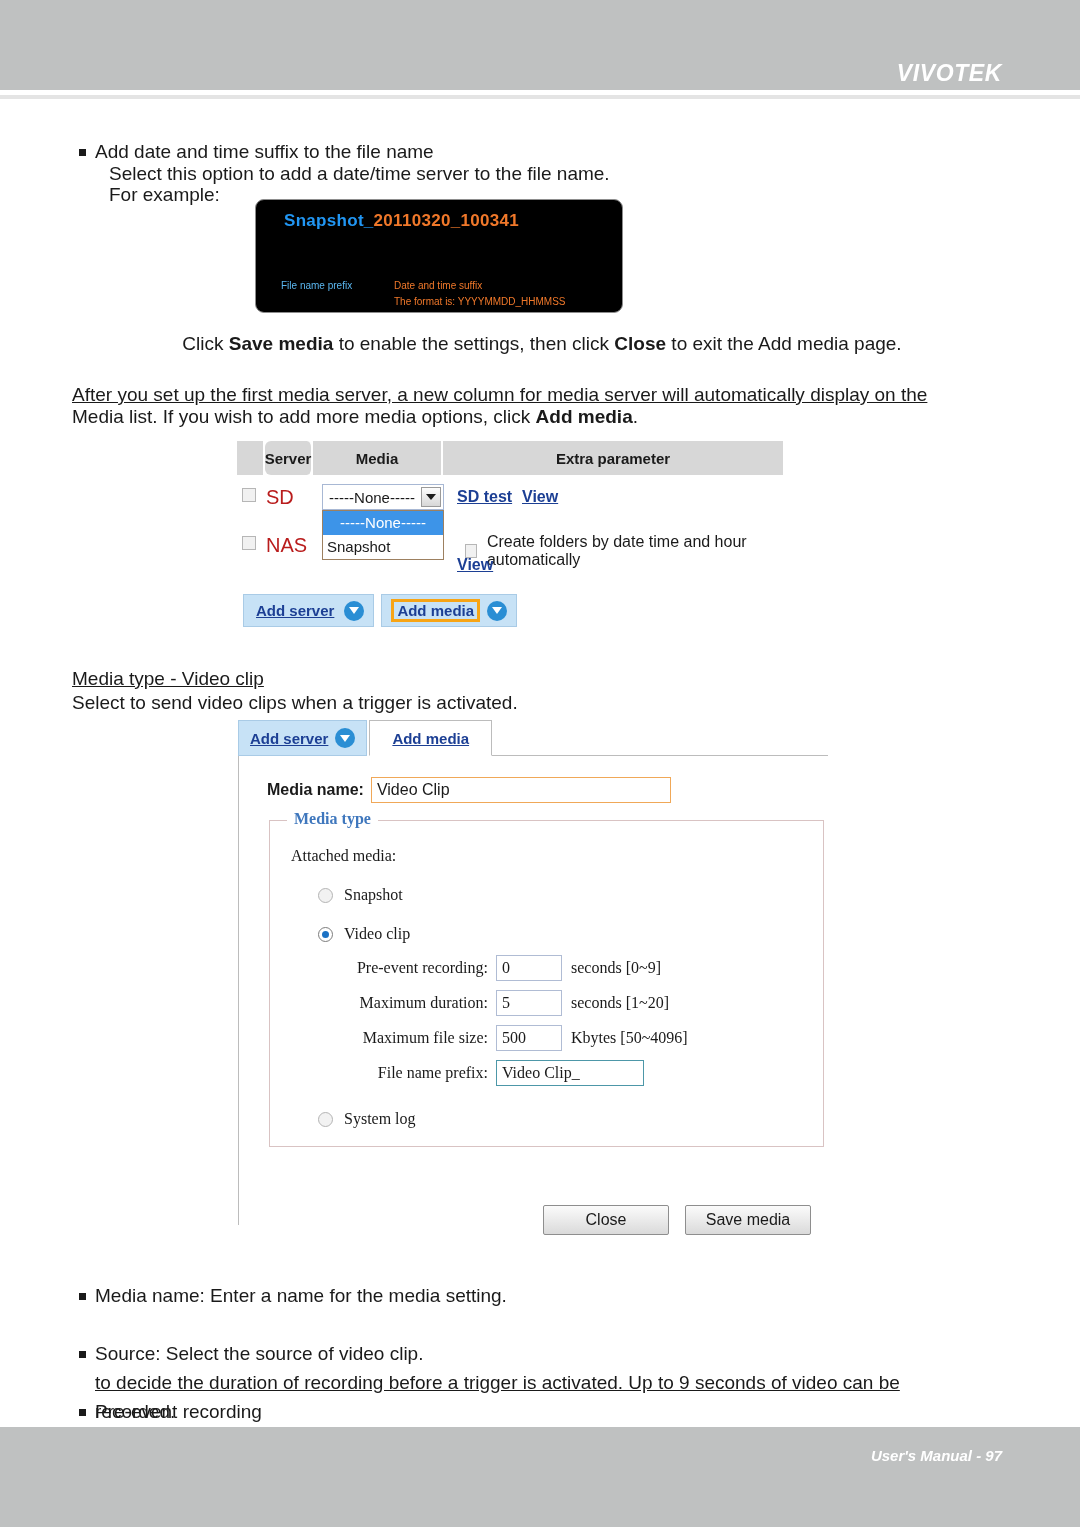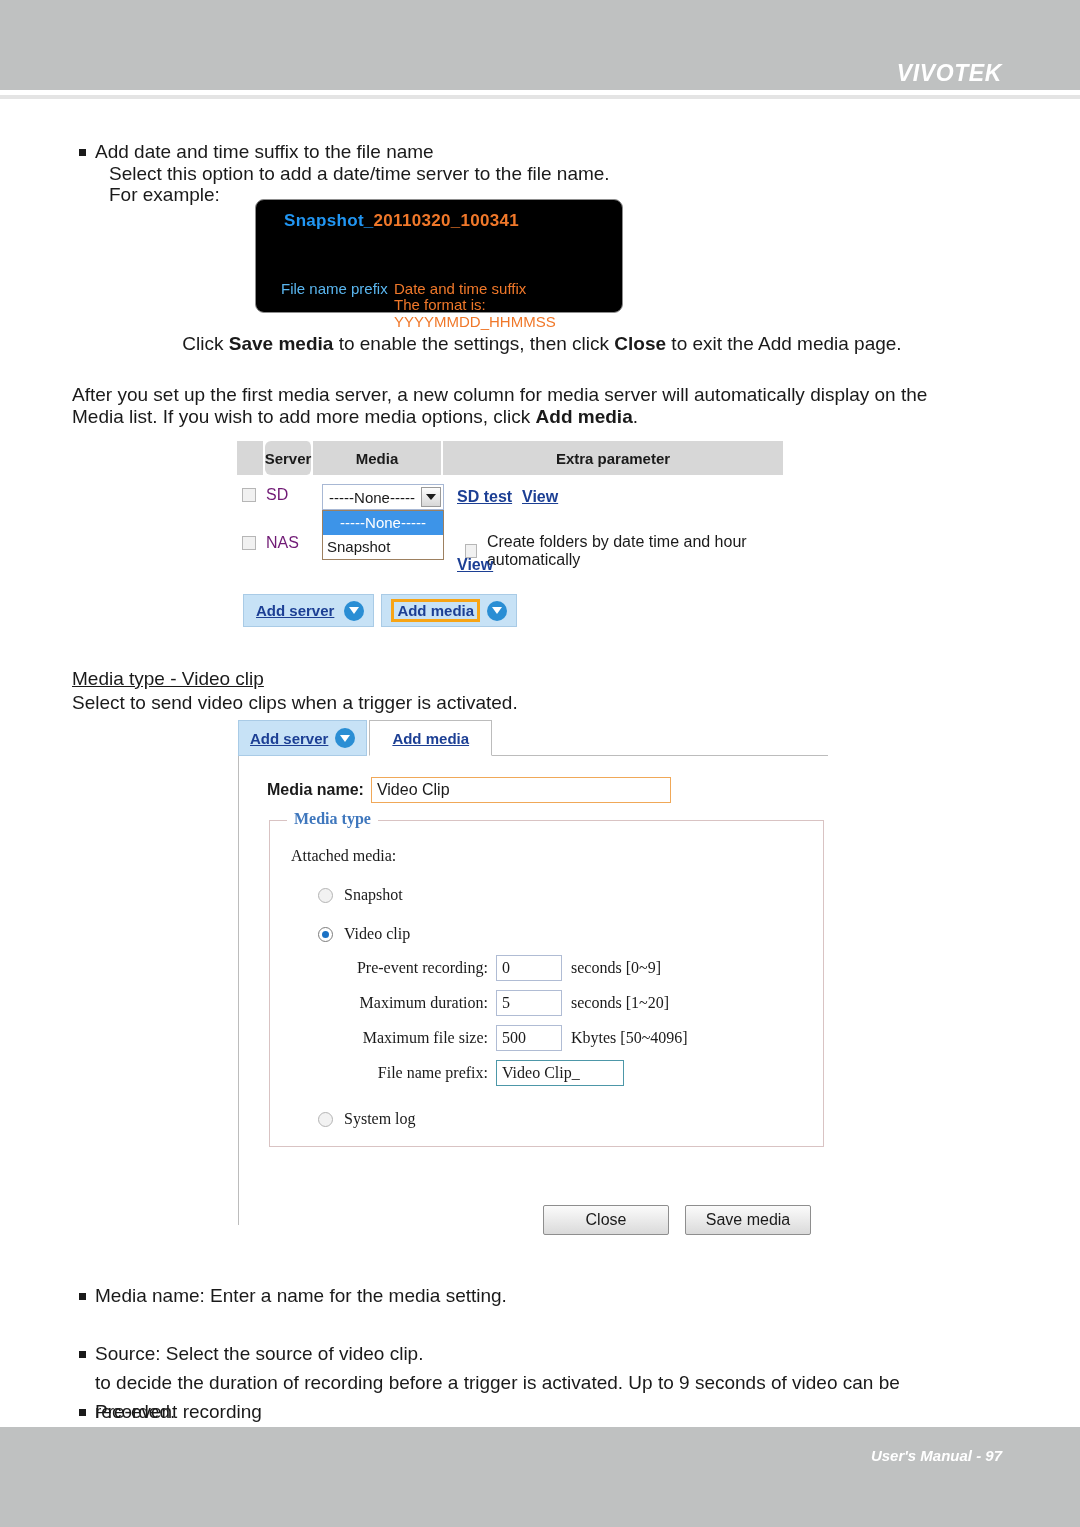--- a/index.html
+++ b/index.html
@@ -81,21 +81,21 @@
     width: 7px;
     height: 7px;
     background: #1a1a1a;
   }
   .indent { padding-left: 37px; }
   .b { font-weight: bold; }
   .u-head {
     text-decoration: underline;
     font-size: 19px;
   }
-  .just { text-align: justify; }
+  .just { text-align: justify; text-decoration: underline; }
 
   
   .snap-card {
     position: absolute;
     left: 255px;
     top: 199px;
     width: 368px;
     height: 114px;
     border: 1.5px solid #8d8d8d;
     border-radius: 9px;
@@ -124,21 +124,21 @@
     top: -9px;
     width: 0; height: 0;
     border-left: 7px solid transparent;
     border-right: 7px solid transparent;
     border-bottom: 11px solid #000;
   }
   .arrow-1 { left: 87px; top: 46px; }
   .arrow-2 { left: 176px; top: 46px; }
   .snap-lbl {
     position: absolute;
-    font-size: 15px;
+    font-size: 10px;
   }
   .lbl-prefix { left: 25px; top: 80px; color: #5ab6ef; }
   .lbl-suffix { left: 138px; top: 80px; color: #f0782a; }
   .lbl-format { left: 138px; top: 96px; color: #f0782a; }
 
   
   .media-table {
     position: absolute;
     left: 237px;
     top: 441px;
@@ -170,22 +170,22 @@
   }
   .chk {
     position: absolute;
     width: 14px; height: 14px;
     border: 1px solid #b6b6b6;
     background: #f1f1f1;
     box-sizing: border-box;
   }
   .row-label {
     position: absolute;
-    font-size: 16px;
-    color: #701a75;
+    font-size: 20px;
+    color: #b91c1c;
   }
   .sel-box {
     position: absolute;
     width: 122px;
     height: 26px;
     border: 1px solid #a8b8d4;
     background: #ffffff;
     box-sizing: border-box;
     display: flex;
     align-items: center;
@@ -458,21 +458,21 @@
     width: 66px;
     display: flex;
     align-items: center;
     padding: 0 5px;
     box-sizing: border-box;
     margin: 0 9px 0 8px;
     font-size: 16px;
   }
   .prefix-box {
     border: 1px solid #4d97a8;
-    width: 128px;
+    width: 148px;
     margin-left: 8px;
   }
 
   .actions {
     position: absolute;
     left: 543px;
     top: 1205px;
     display: flex;
     gap: 16px;
   }

